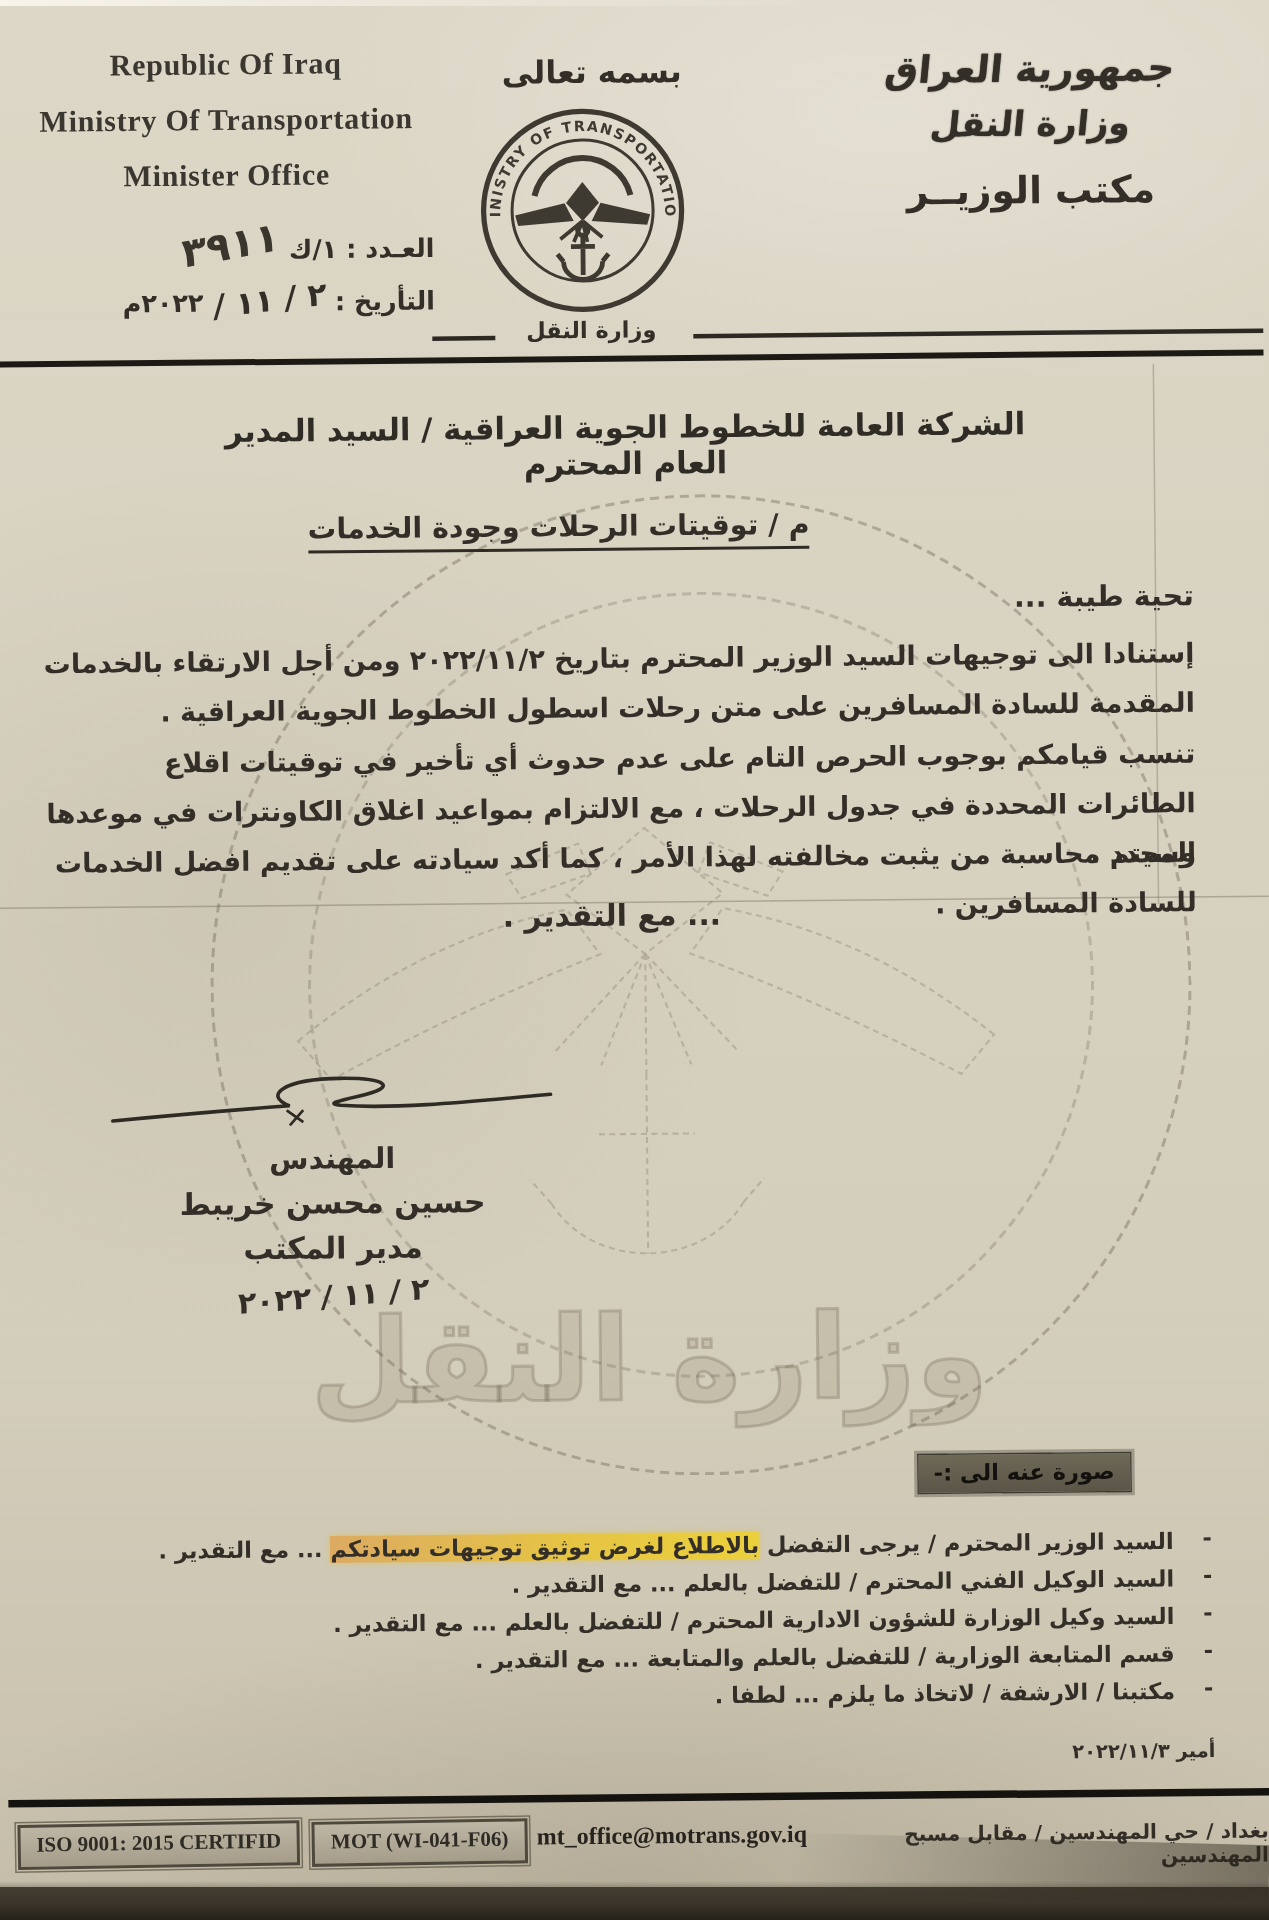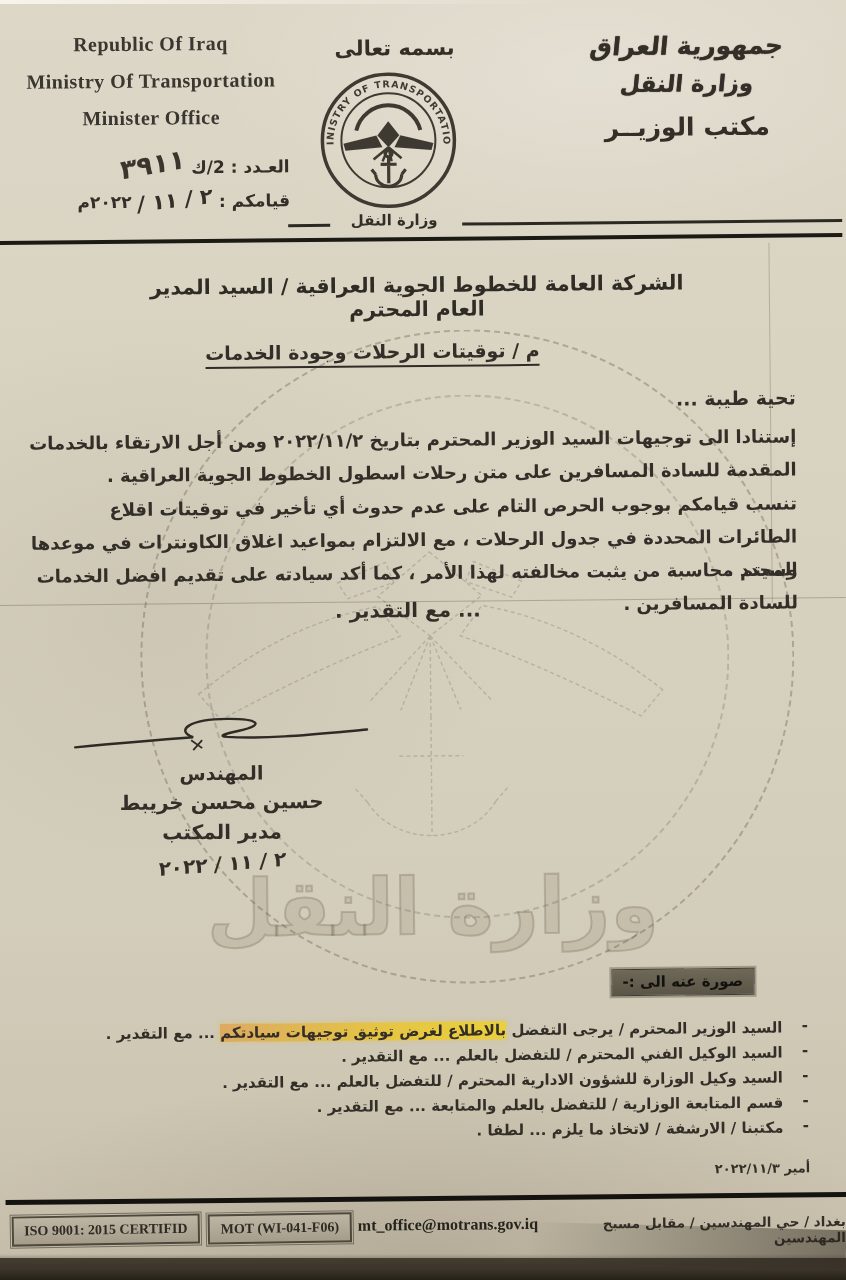--- a/index.html
+++ b/index.html
@@ -123,25 +123,25 @@
   <div class="abs crease-h"></div>
   <div class="abs crease-v"></div>
 
   <div class="abs en-letterhead">
     <div>Republic Of Iraq</div>
     <div>Ministry Of Transportation</div>
     <div>Minister Office</div>
   </div>
 
   <div class="abs ar ref-row">
-    <span>العـدد : 2/ك</span>
+    <span>العـدد : ١/ك</span>
     <span class="hand">٣٩١١</span>
   </div>
   <div class="abs ar date-row">
-    <span>قيامكم :</span>
+    <span>التأريخ :</span>
     <span class="hand2">٢ / ١١ /</span>
     <span>٢٠٢٢م</span>
   </div>
 
   <div class="abs ar basmala">بسمه تعالى</div>
 
   <div class="abs logo-wrap">
     <svg width="142" height="152" viewBox="-71 -72 142 152">
       <g stroke="#3e3a32" fill="none">
         <circle cx="0" cy="0" r="66" stroke-width="3.5"></circle>

